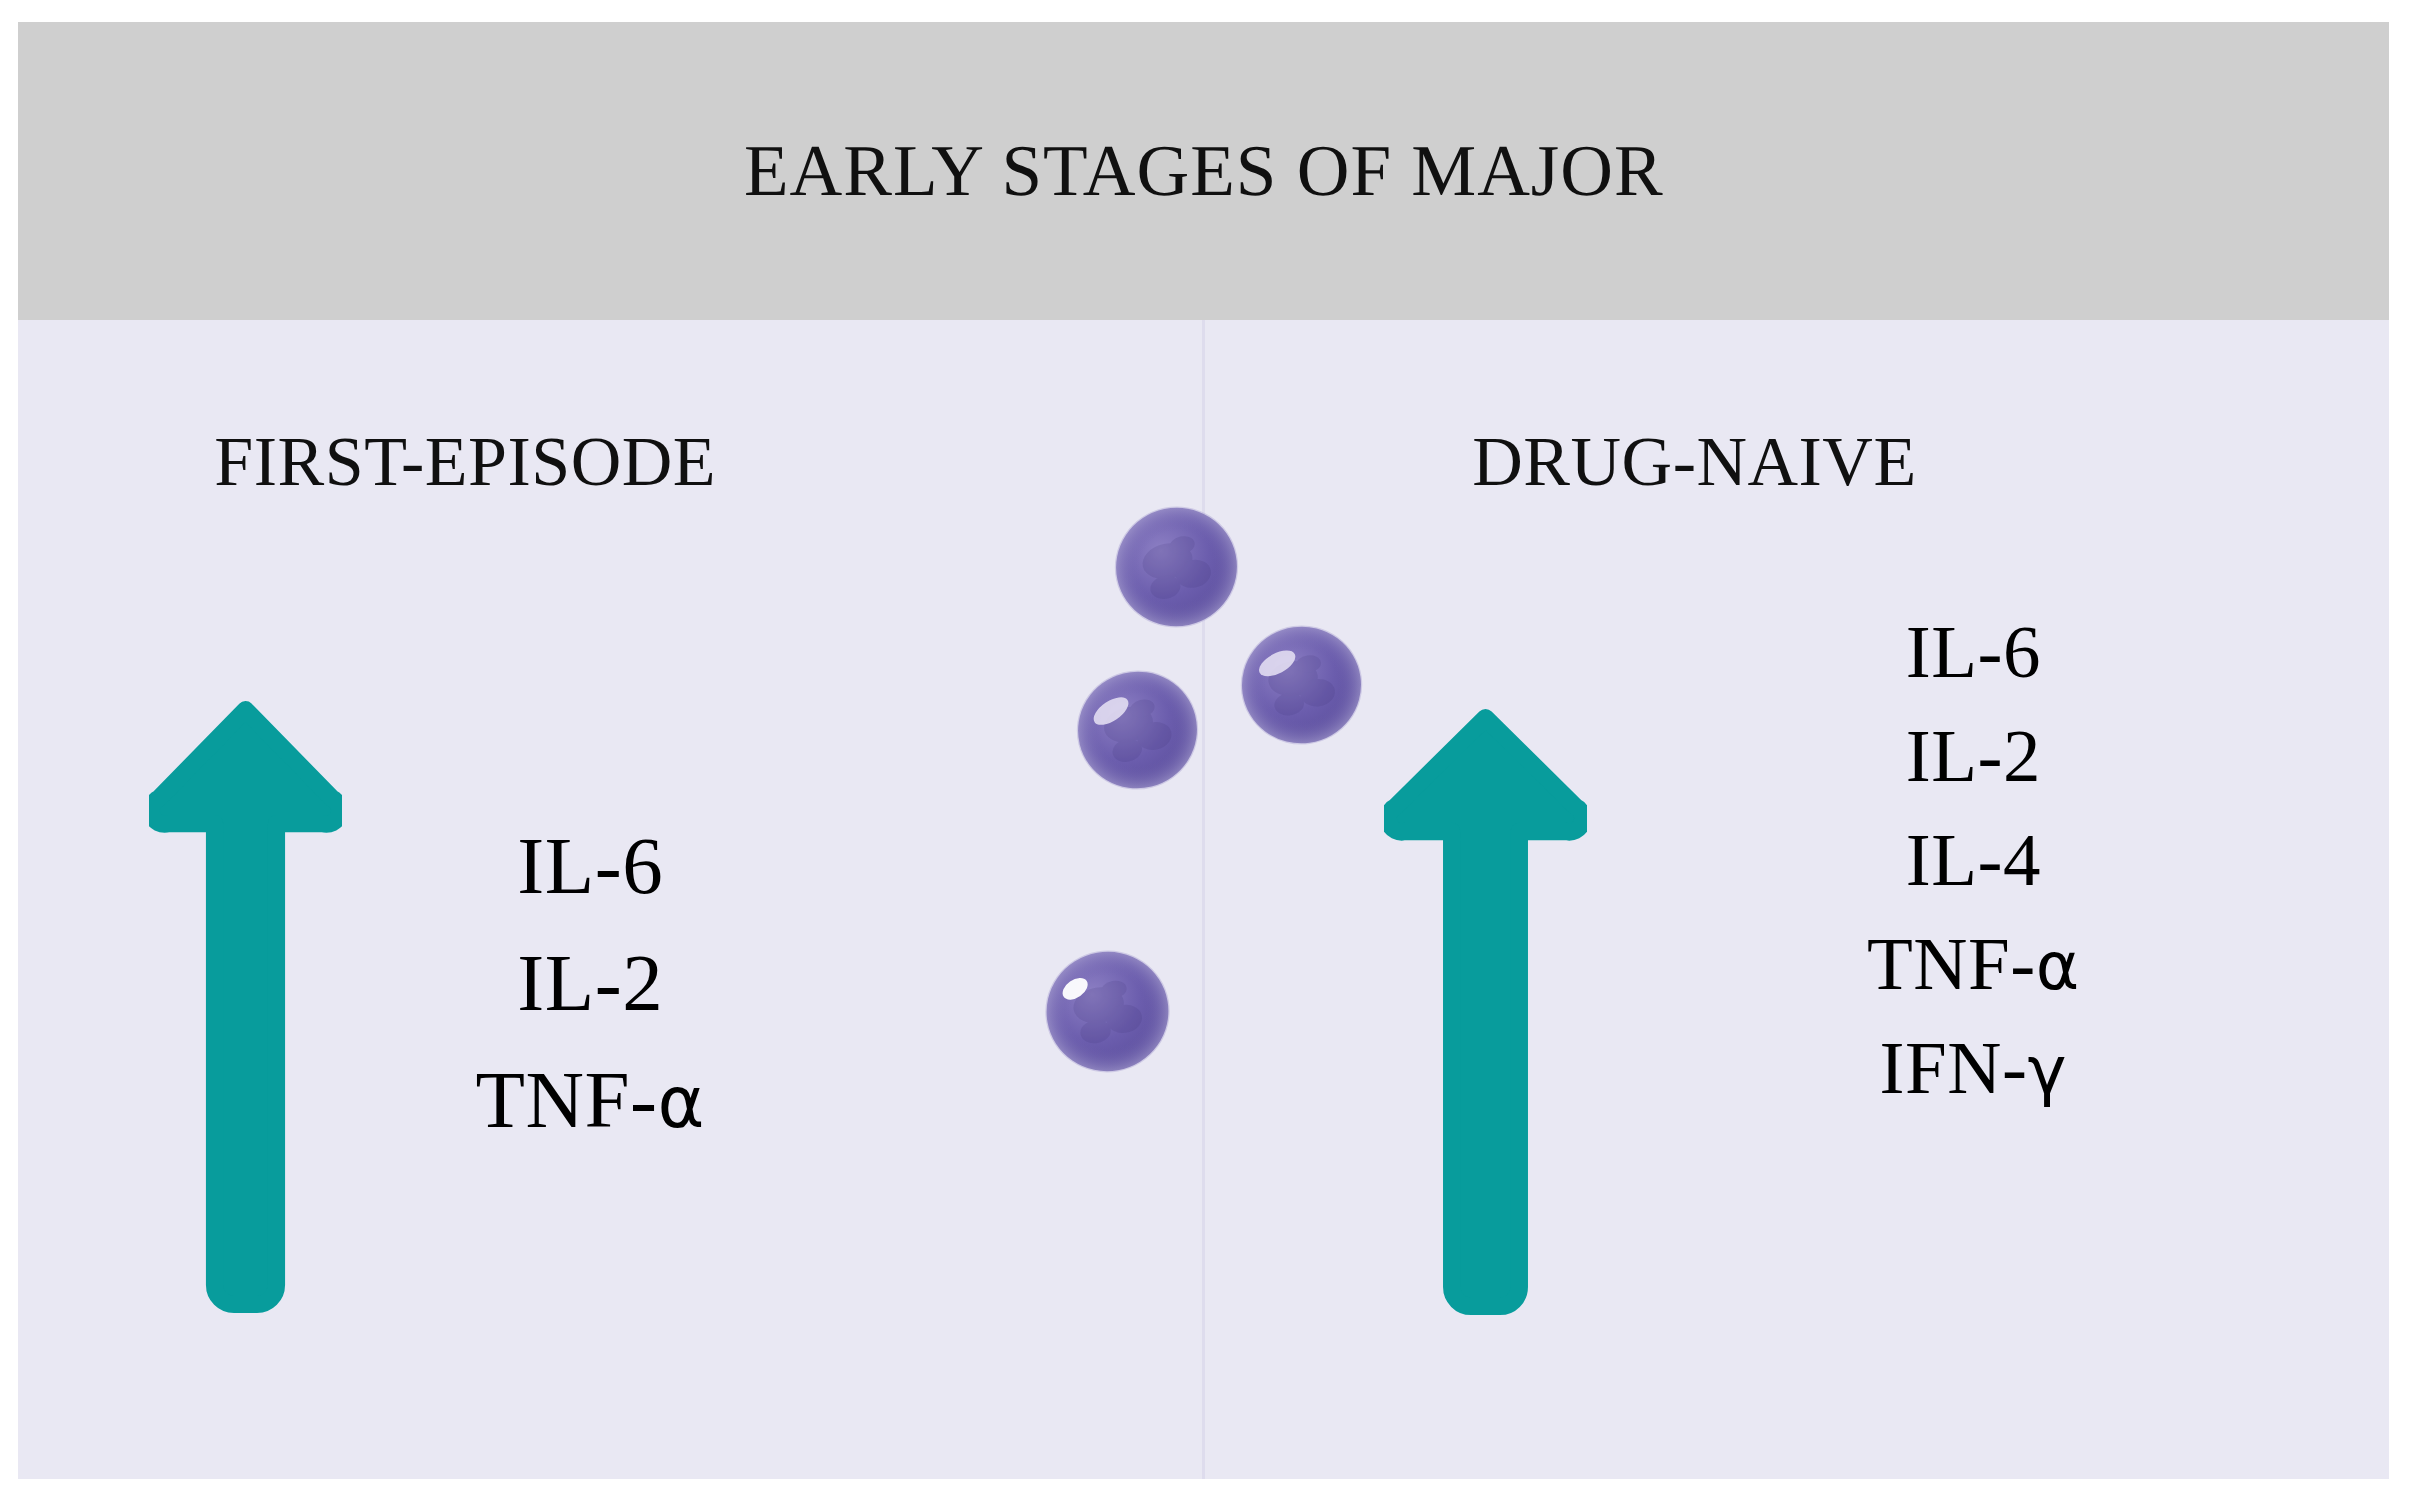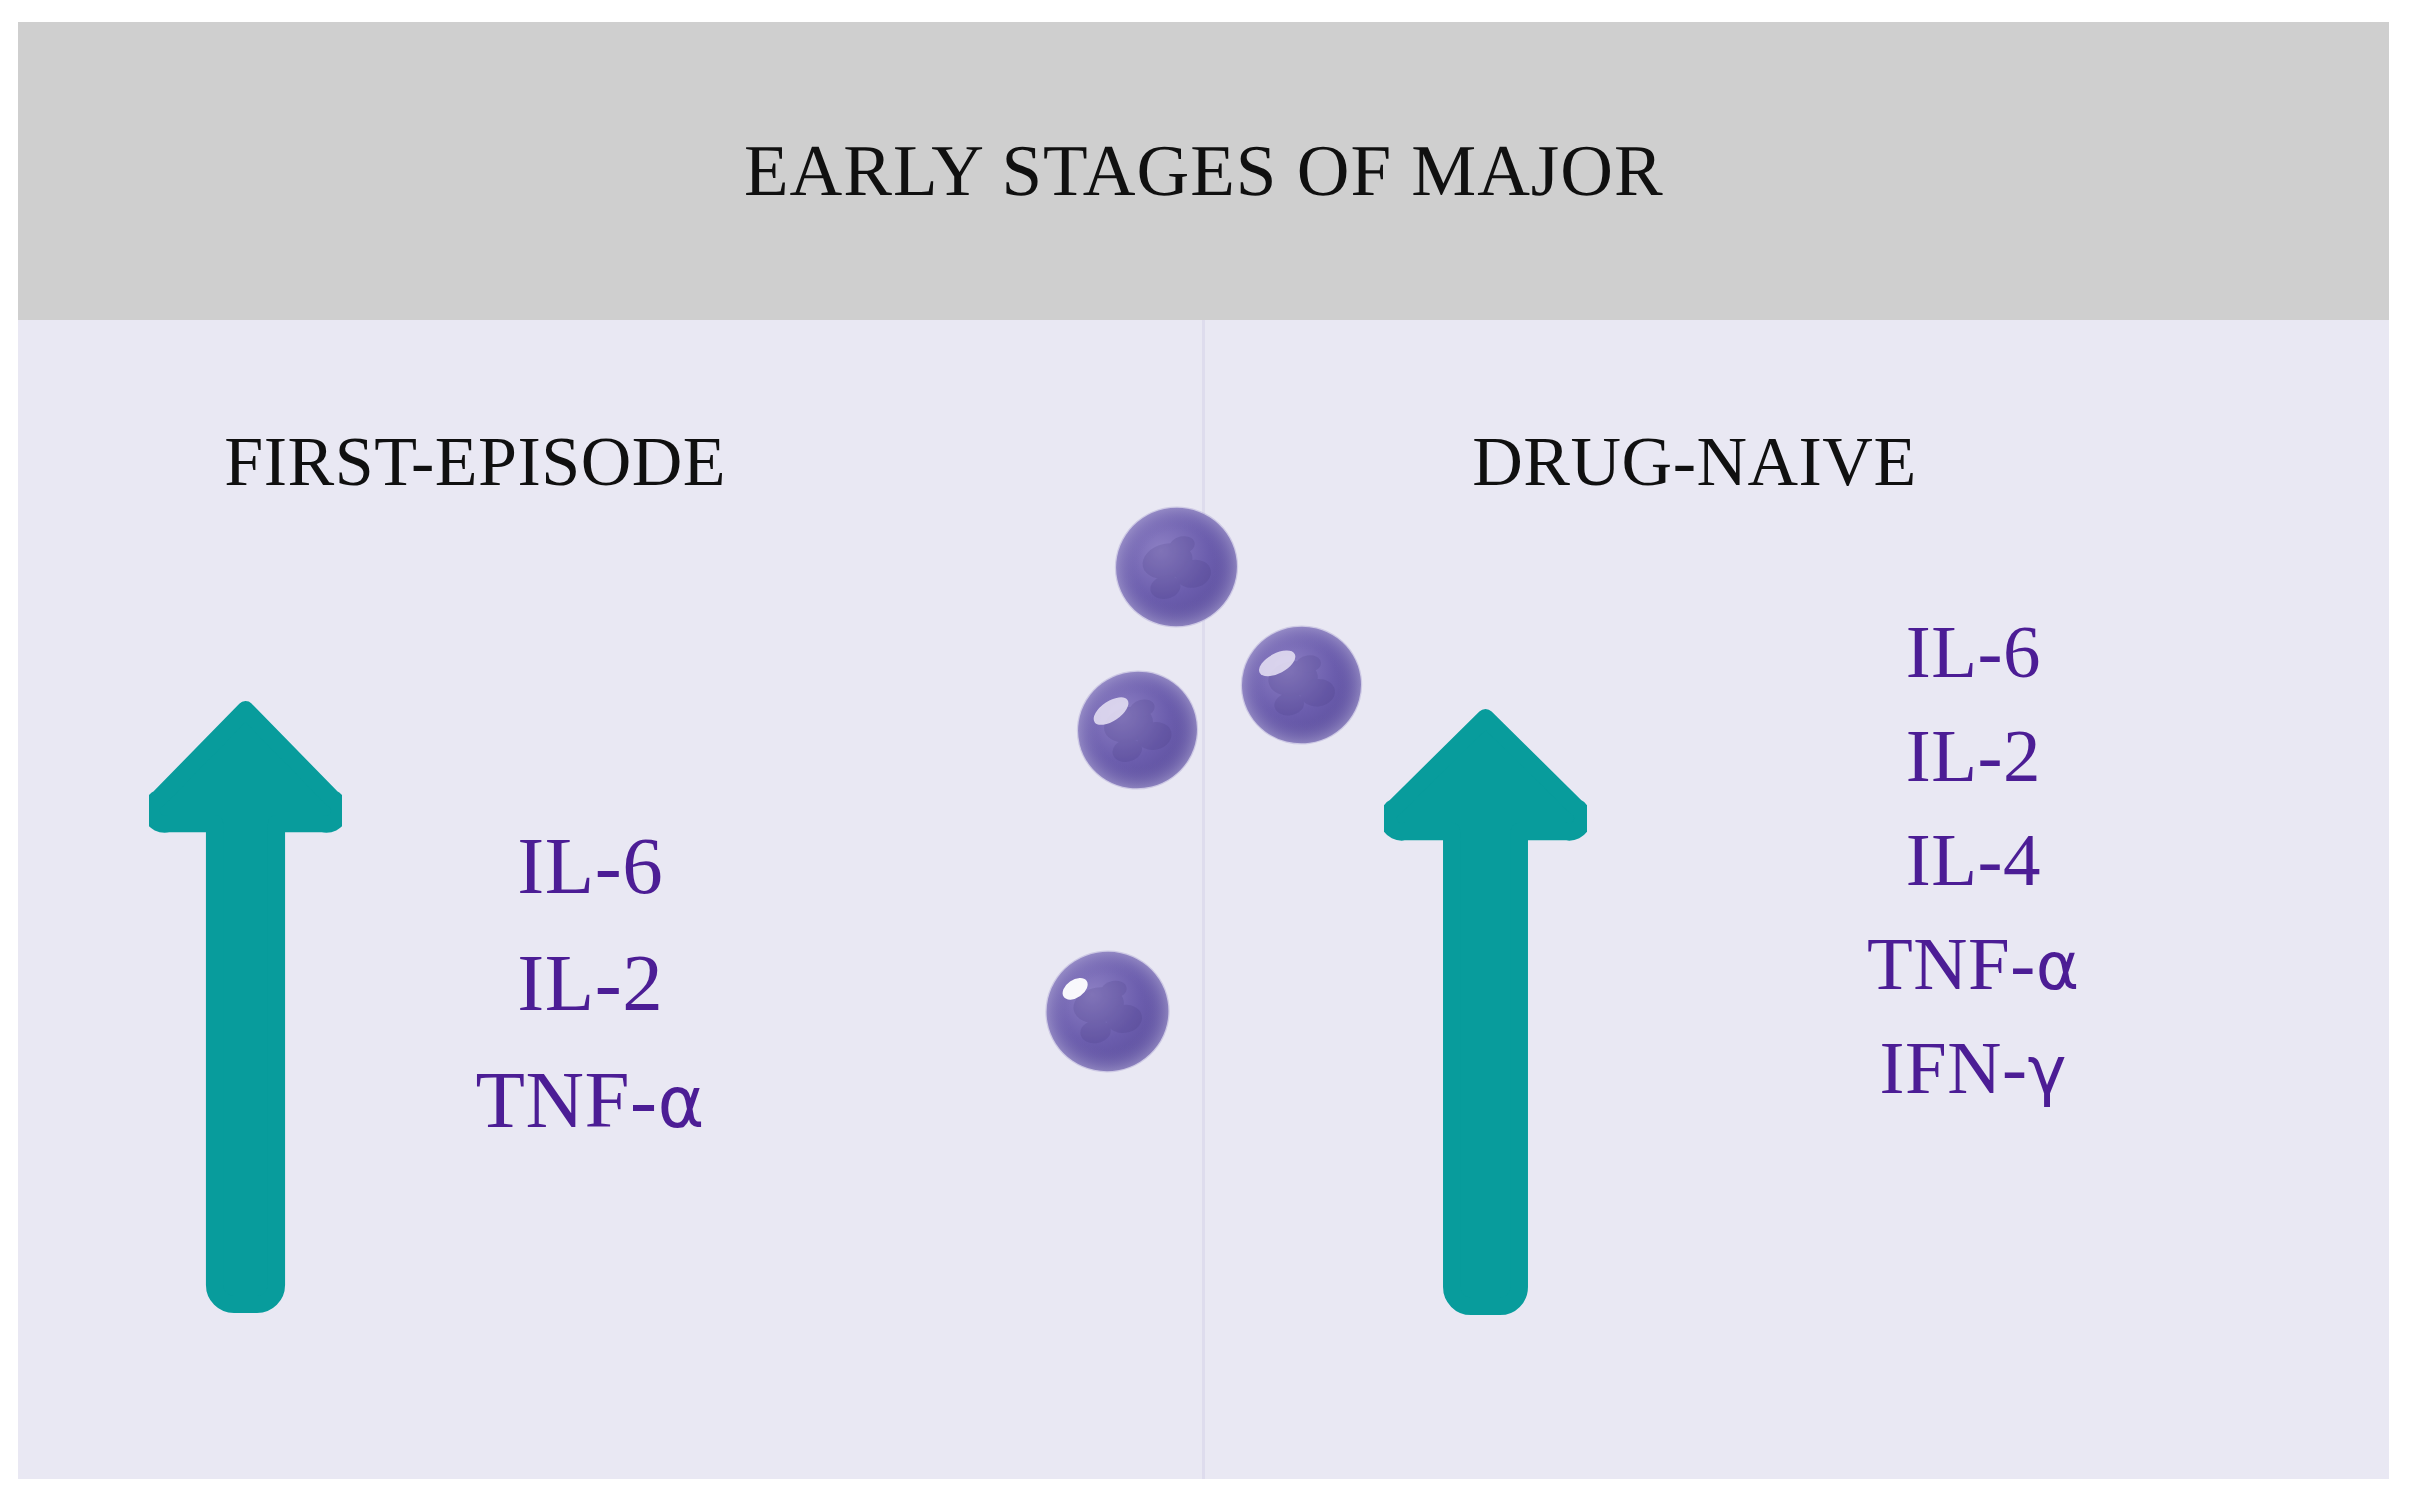--- a/index.html
+++ b/index.html
@@ -70,35 +70,35 @@
 
   
   .col-heading {
     position: absolute;
     color: #101010;
     font-size: 70px;
     line-height: 77px;
     white-space: nowrap;
     letter-spacing: 0.5px;
   }
-  #heading-left  { left: 196px;  top: 401px; margin-left: 10px; }
+  #heading-left  { left: 196px;  top: 401px; }
   #heading-right { left: 1454px; top: 401px; }
 
   
   .arrow {
     position: absolute;
   }
 
   #arrow-left  { left: 131px;  top: 676px; width: 193px; height: 618px; }
   #arrow-right { left: 1366px; top: 684px; width: 203px; height: 612px; }
 
   
   .cytokine-list {
     position: absolute;
-    color: #4c1d95;
+    color: #000000;
     display: flex;
     flex-direction: column;
     align-items: center;
   }
   .cytokine-item {
     white-space: nowrap;
     letter-spacing: 0.5px;
   }
 
   #list-left {

